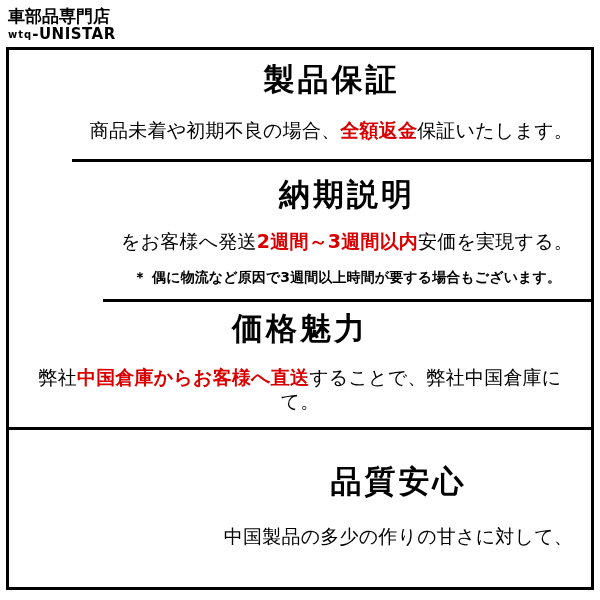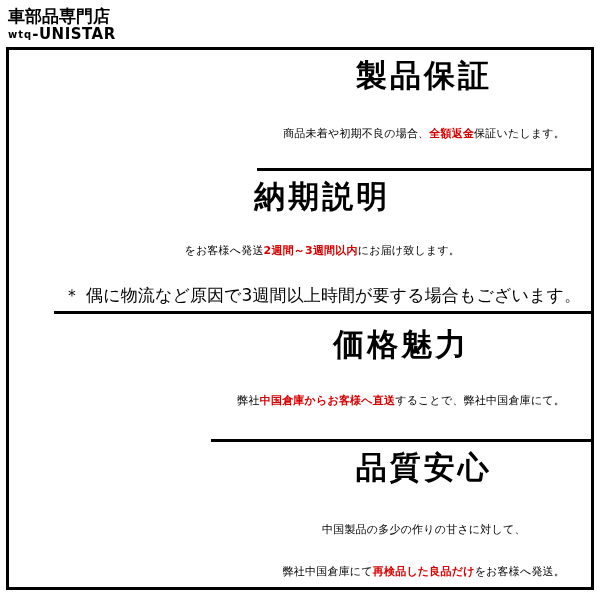--- a/index.html
+++ b/index.html
@@ -79,30 +79,31 @@
     font-weight: bold;
     letter-spacing: 3px;
     line-height: 38px;
     margin: 0 0 12px 0;
   }
   .s2 .sec-title { margin-bottom: 8px; }
   .s3 .sec-title { margin-bottom: 10px; }
   .s4 .sec-title { margin-bottom: 16px; }
 
   .sec-line {
-    font-size: 11px;
+    font-size: 19px;
     line-height: 24px;
-    margin: 16px;
+    margin: 8px;
     letter-spacing: 0.2px;
   }
   .sec-note {
-    font-size: 17px;
+    font-size: 14px;
     line-height: 20px;
     margin: 6px 0 0 0;
     letter-spacing: 0.1px;
+    font-weight: bold;
   }
   .hl {
     color: #d80000;
     font-weight: bold;
   }
   .ln2 { margin-top: 2px; }
 </style>
 </head>
 <body>
 
@@ -120,34 +121,31 @@
     <div class="section s1">
       <div class="sec-title">製品保証</div>
       <p class="sec-line">
         <span>商品未着や初期不良の場合、</span><span class="hl">全額返金</span><span>保証いたします。</span>
       </p>
     </div>
 
     <div class="section s2">
       <div class="sec-title">納期説明</div>
       <p class="sec-line">
-        <span>をお客様へ発送</span><span class="hl">2週間～3週間以内</span><span>にお届け致します。</span>
+        <span>をお客様へ発送</span><span class="hl">2週間～3週間以内</span><span>安価を実現する。</span>
       </p>
       <p class="sec-note">＊ 偶に物流など原因で3週間以上時間が要する場合もございます。</p>
     </div>
 
     <div class="section s3">
       <div class="sec-title">価格魅力</div>
       <p class="sec-line">
         <span>弊社</span><span class="hl">中国倉庫からお客様へ直送</span><span>することで、弊社中国倉庫にて。</span>
       </p>
     </div>
 
     <div class="section s4">
       <div class="sec-title">品質安心</div>
       <p class="sec-line">中国製品の多少の作りの甘さに対して、</p>
-      <p class="sec-line ln2">
-        <span>弊社中国倉庫にて</span><span class="hl">再検品した良品だけ</span><span>をお客様へ発送。</span>
-      </p>
     </div>
 
   </div>
 </div>
 
 </body></html>

